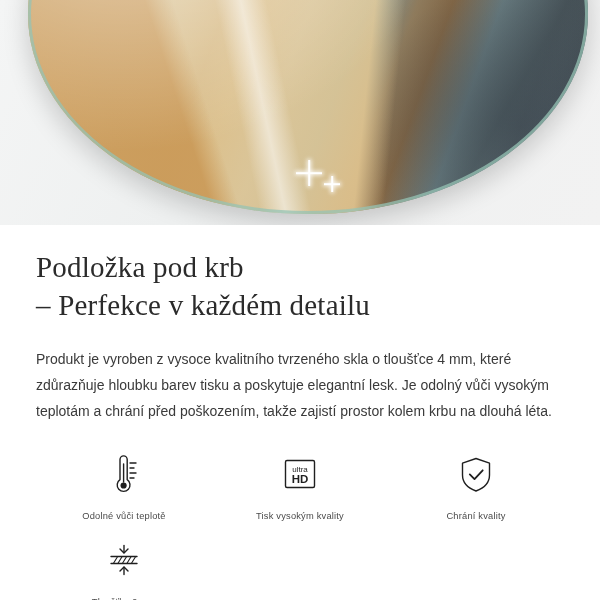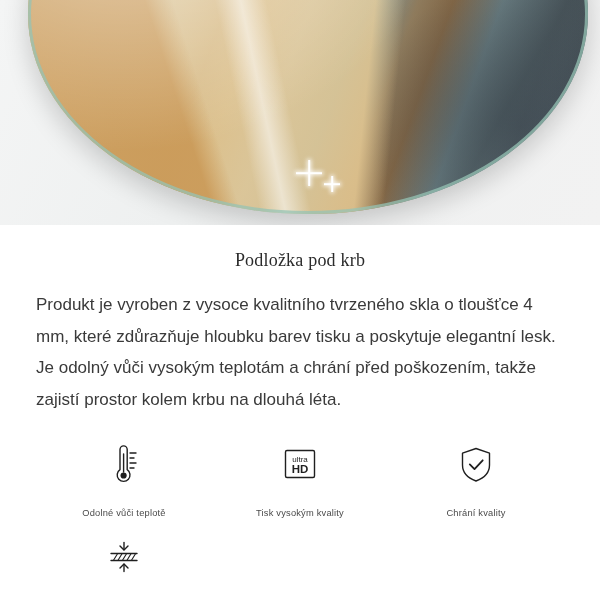--- a/index.html
+++ b/index.html
@@ -124,32 +124,31 @@
   .sparkle.s2::before { width: 16px; }
   .sparkle.s2::after { height: 16px; }
 
   
   .content {
     padding: 0 36px;
     box-sizing: border-box;
   }
   .headline {
     font-family: "Liberation Serif", serif;
-    font-size: 18px;
+    font-size: 29px;
     line-height: 1.3;
     color: #2b2b2b;
     margin: 24px 0 16px 0;
     font-weight: normal;
     letter-spacing: 0.2px;
-    text-align: center;
   }
   .headline .line2 { display: block; }
   .body-copy {
-    margin-top: 17px;
-    font-size: 17px;
+    margin-top: 23px;
+    font-size: 14px;
     line-height: 1.85;
     color: #3a3a3a;
     max-width: 532px;
   }
 
   
   .features {
     margin-top: 26px;
     display: grid;
     grid-template-columns: repeat(3, 1fr);
@@ -161,21 +160,21 @@
     align-items: center;
     justify-content: flex-start;
   }
   .feature .icon-box {
     height: 46px;
     display: flex;
     align-items: center;
     justify-content: center;
   }
   .feature .caption {
-    margin-top: 21px;
+    margin-top: 14px;
     font-size: 9.3px;
     color: #4a4a4a;
     letter-spacing: 0.2px;
     text-align: right;
   }
   svg { display: block; }
 </style>
 </head>
 <body>
 
@@ -189,20 +188,21 @@
     </div>
     <div class="slab-edge"></div>
     <div class="sparkle s1"></div>
     <div class="sparkle s2"></div>
   </div>
 
   <div class="content">
 
     <h1 class="headline">
       <span>Podložka pod krb</span>
+      <span class="line2">– Perfekce v každém detailu</span>
     </h1>
 
     <p class="body-copy">Produkt je vyroben z vysoce kvalitního tvrzeného skla o tloušťce 4 mm, které zdůrazňuje hloubku barev tisku a poskytuje elegantní lesk. Je odolný vůči vysokým teplotám a chrání před poškozením, takže zajistí prostor kolem krbu na dlouhá léta.</p>
 
     <div class="features">
 
       <div class="feature">
         <div class="icon-box">
           <svg width="42" height="46" viewBox="0 0 42 46" fill="none" stroke="#1f1f1f" stroke-width="1.4" stroke-linecap="round">
             <path d="M17 8.5a3.6 3.6 0 0 1 7.2 0v20.2a6.4 6.4 0 1 1 -7.2 0Z"></path>

